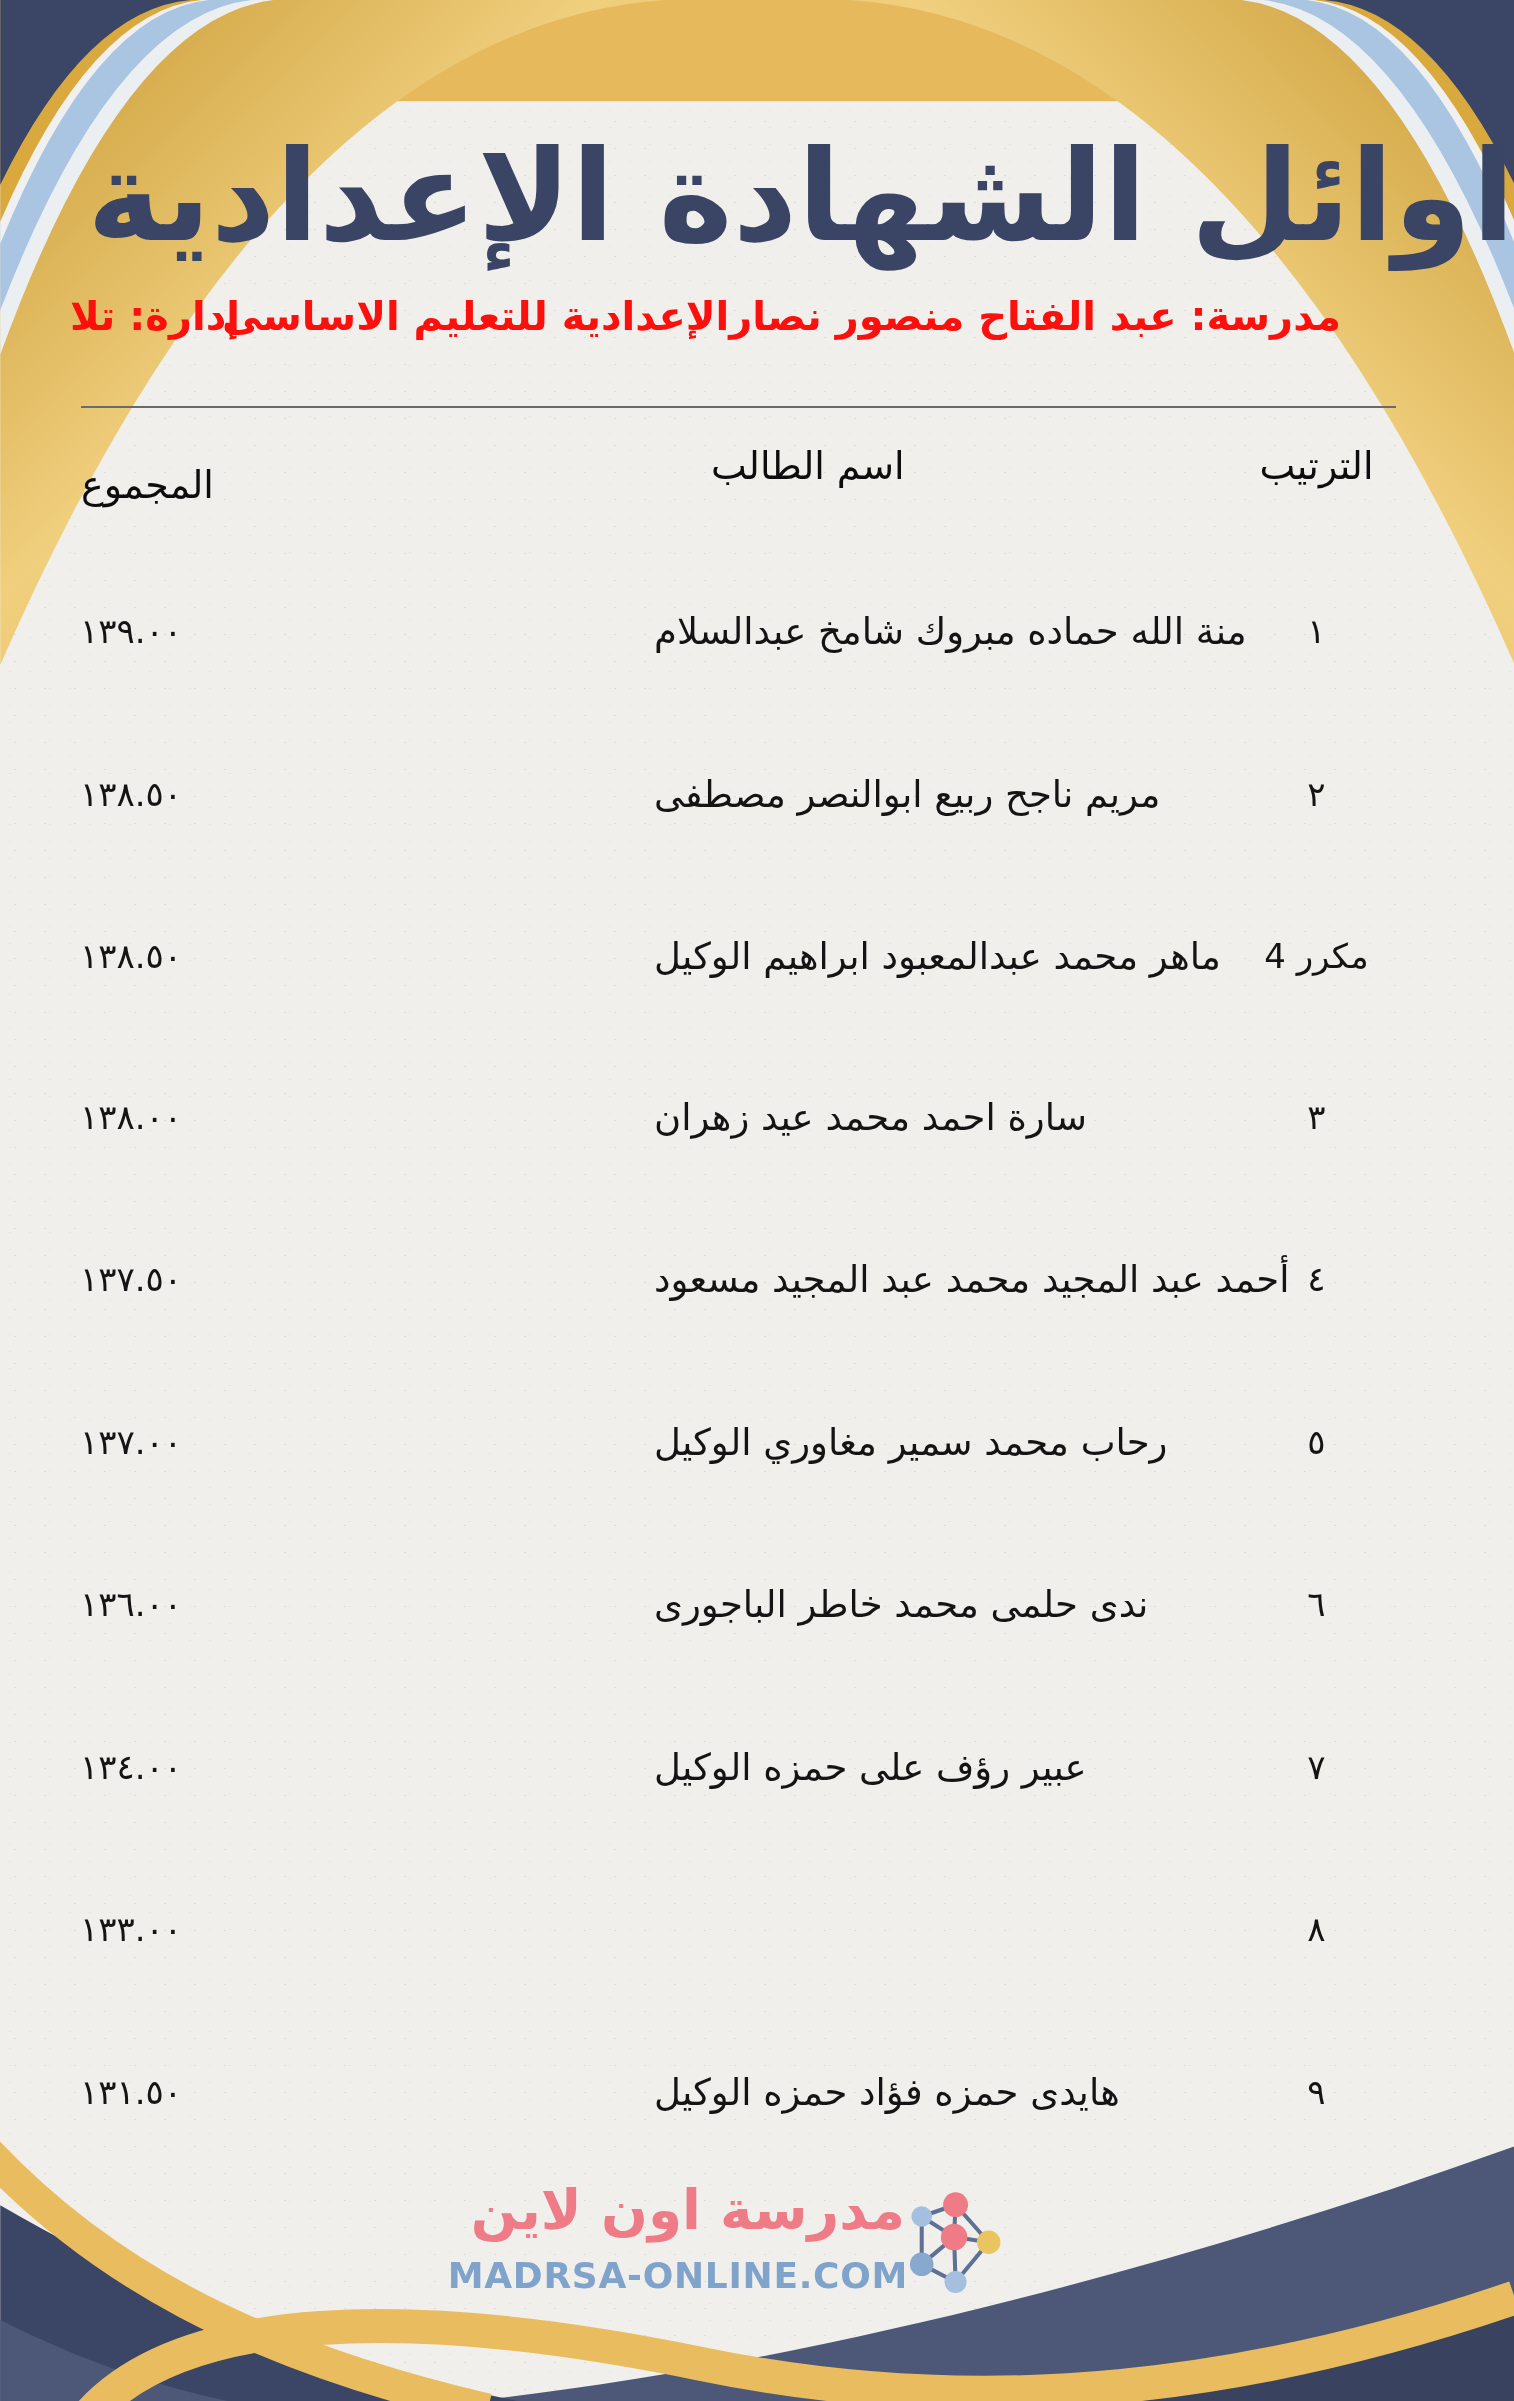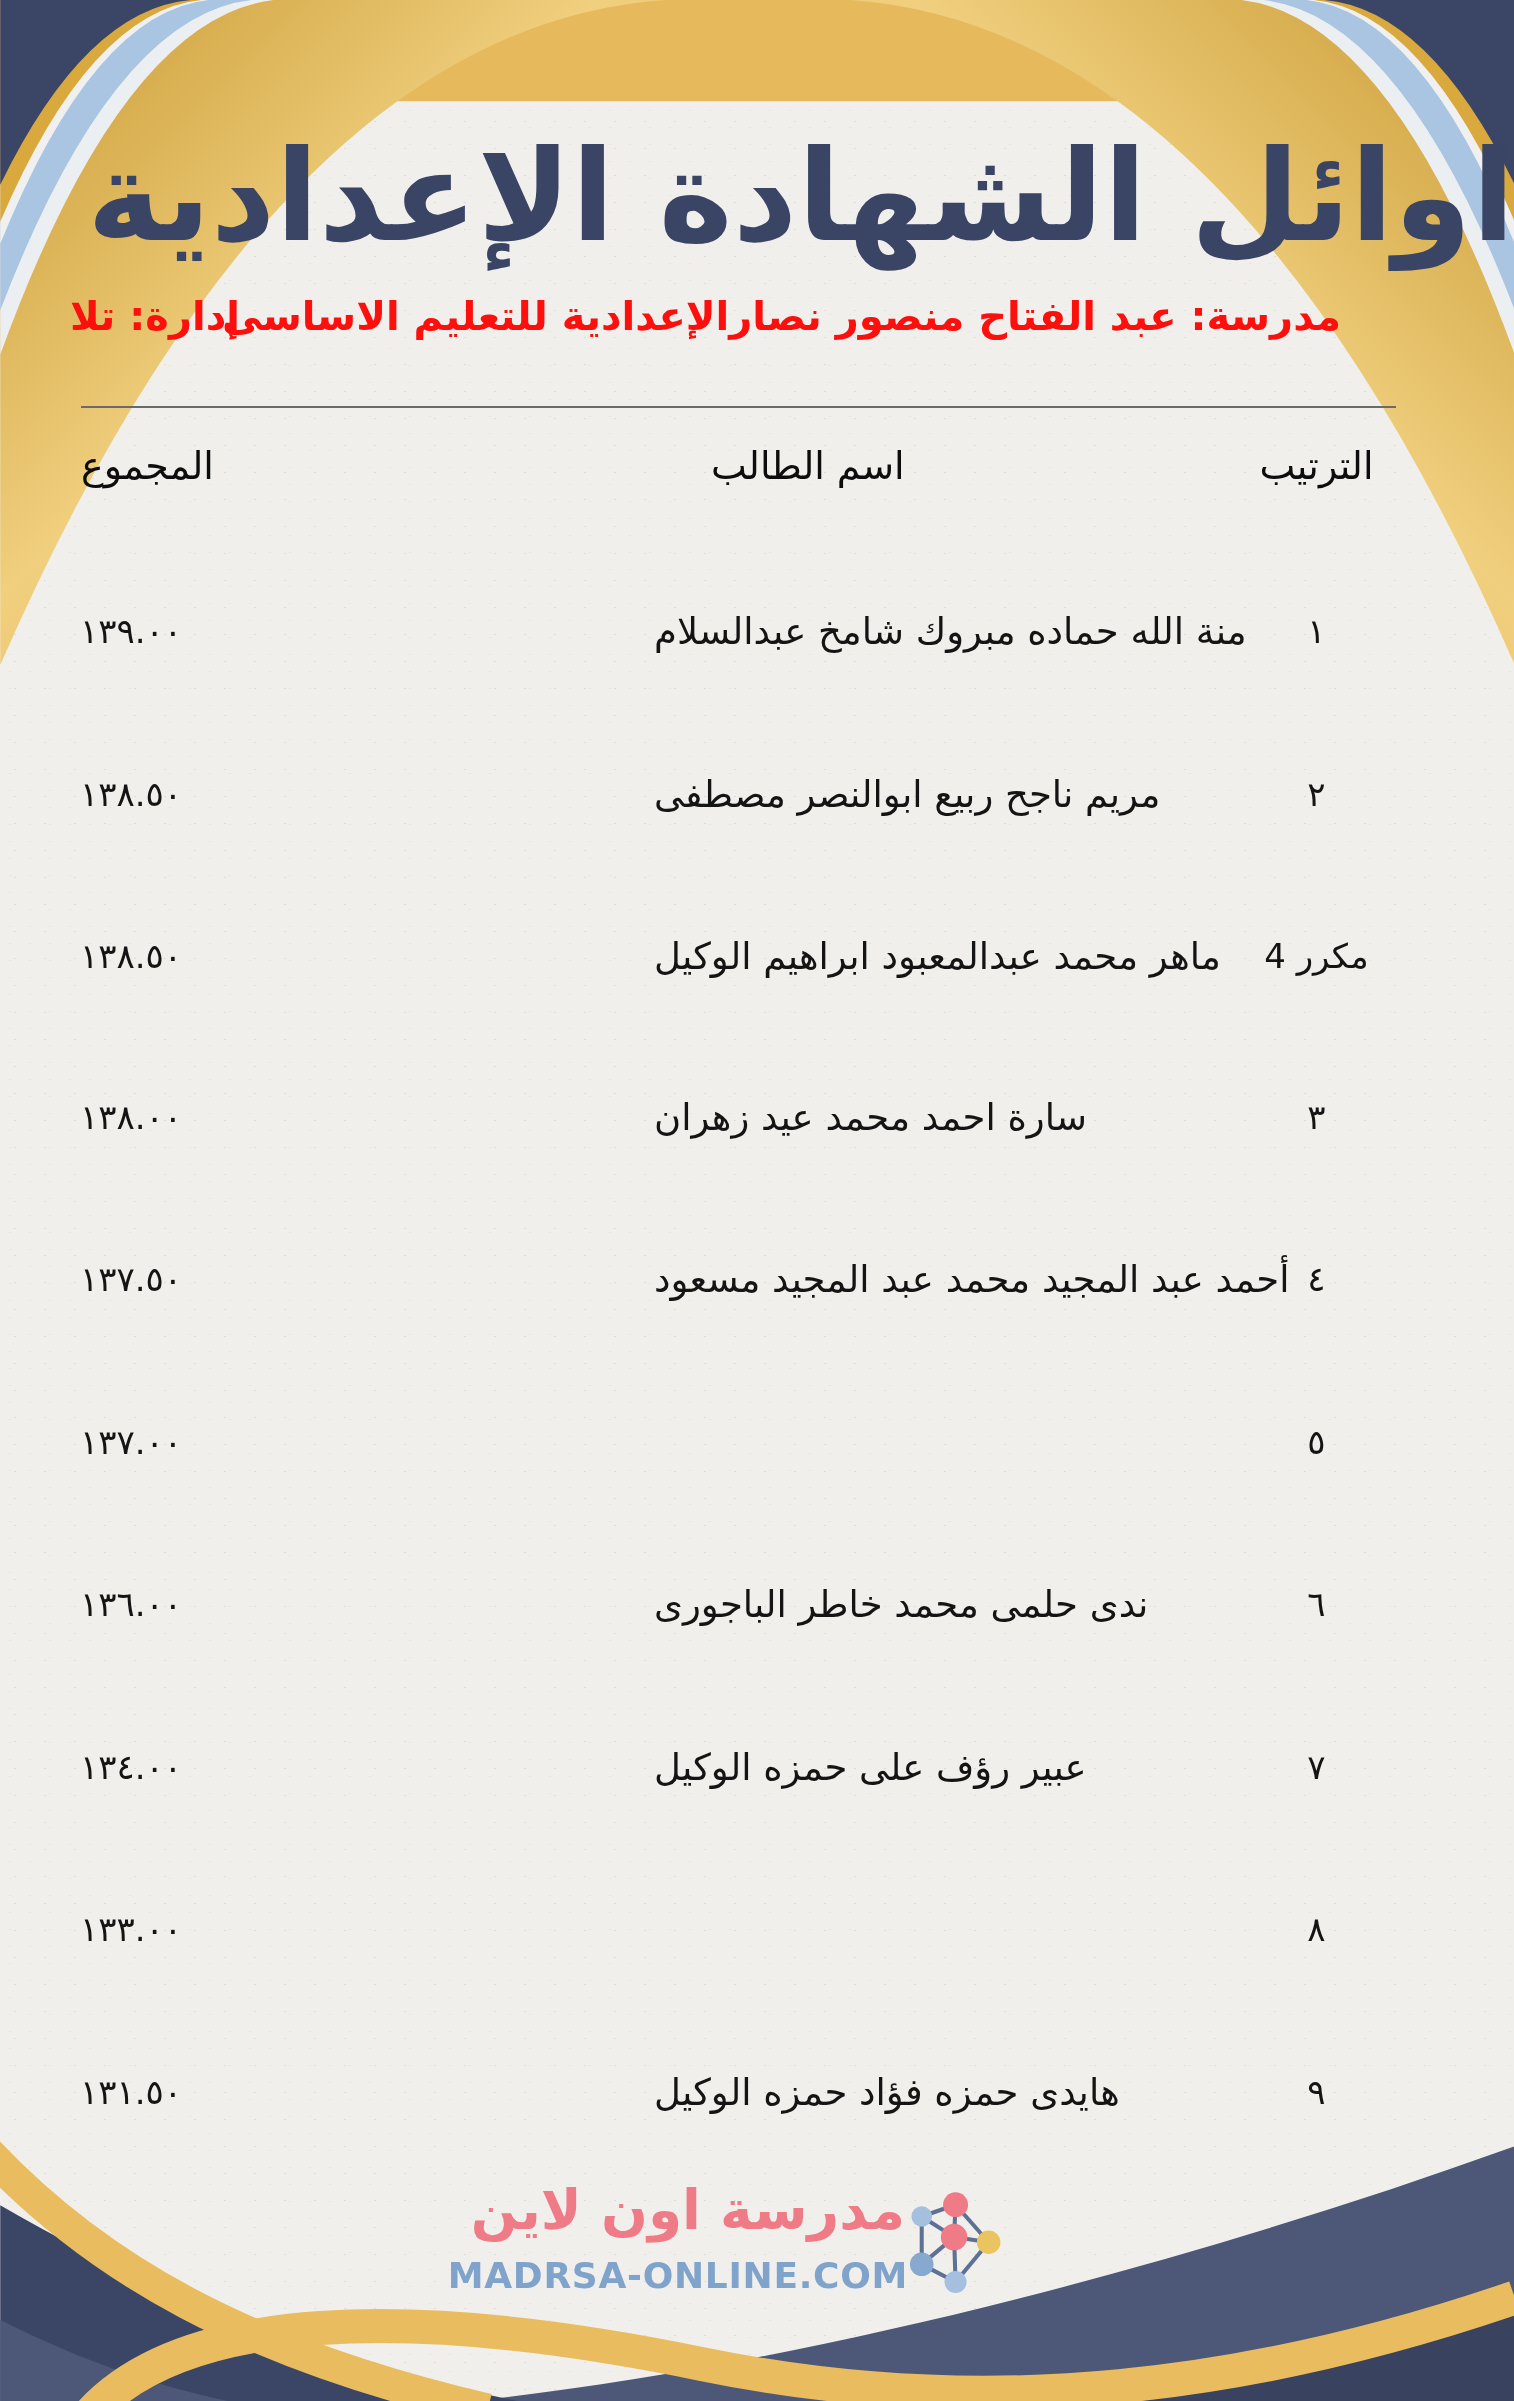--- a/index.html
+++ b/index.html
@@ -34,21 +34,21 @@
   .divider{
     position:absolute;top:406px;left:81px;width:1315px;height:1.5px;
     background:#6a6a6a;border:0;margin:0;
   }
   .thead,.row{position:absolute;left:0;width:100%;height:59px;}
   .cell{position:absolute;white-space:nowrap;color:#141414;line-height:59px;}
   .cell.total{left:80px;font-size:34px;direction:ltr;}
   .cell.name{left:654px;font-size:37px;direction:rtl;}
   .cell.rank{left:1241px;width:151px;text-align:center;font-size:34px;direction:rtl;}
   .thead .cell{font-size:38px;color:#0d0d0d;}
-  .thead .cell.total{left:81px;}
+  .thead .cell.total{left:81px;margin-top:19px;}
   .thead .cell.name{left:663px;margin-left:48px;}
   .brand-ar{
     position:absolute;top:2178px;right:610px;
     direction:rtl;white-space:nowrap;
     font-size:55px;font-weight:bold;color:#ee7b86;
   }
   .brand-en{
     position:absolute;top:2255px;right:607px;
     white-space:nowrap;letter-spacing:0.7px;
     font-size:36px;font-weight:bold;color:#7fa3cb;
@@ -130,20 +130,21 @@
     <div class="cell name">سارة احمد محمد عيد زهران</div>
     <div class="cell rank">٣</div>
   </div>
   <div class="row" style="top:1250px">
     <div class="cell total">١٣٧.٥٠</div>
     <div class="cell name">أحمد عبد المجيد محمد عبد المجيد مسعود</div>
     <div class="cell rank">٤</div>
   </div>
   <div class="row" style="top:1413px">
     <div class="cell total">١٣٧.٠٠</div>
+    <div class="cell name">رحاب محمد سمير مغاوري الوكيل</div>
     <div class="cell rank">٥</div>
   </div>
   <div class="row" style="top:1575px">
     <div class="cell total">١٣٦.٠٠</div>
     <div class="cell name">ندى حلمى محمد خاطر الباجورى</div>
     <div class="cell rank">٦</div>
   </div>
   <div class="row" style="top:1738px">
     <div class="cell total">١٣٤.٠٠</div>
     <div class="cell name">عبير رؤف على حمزه الوكيل</div>

